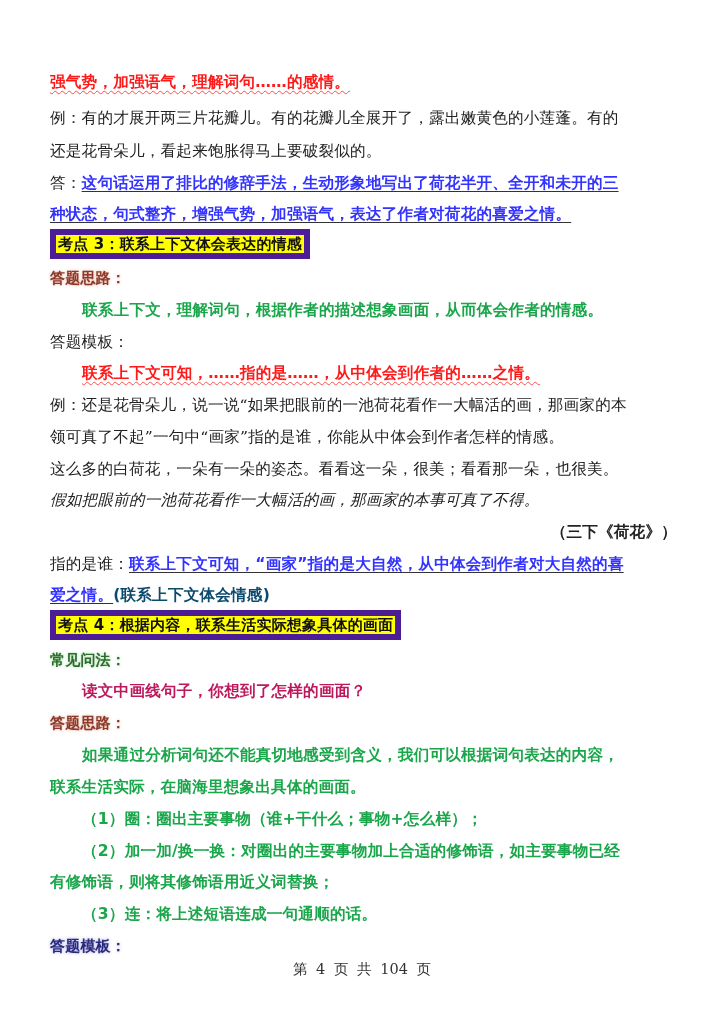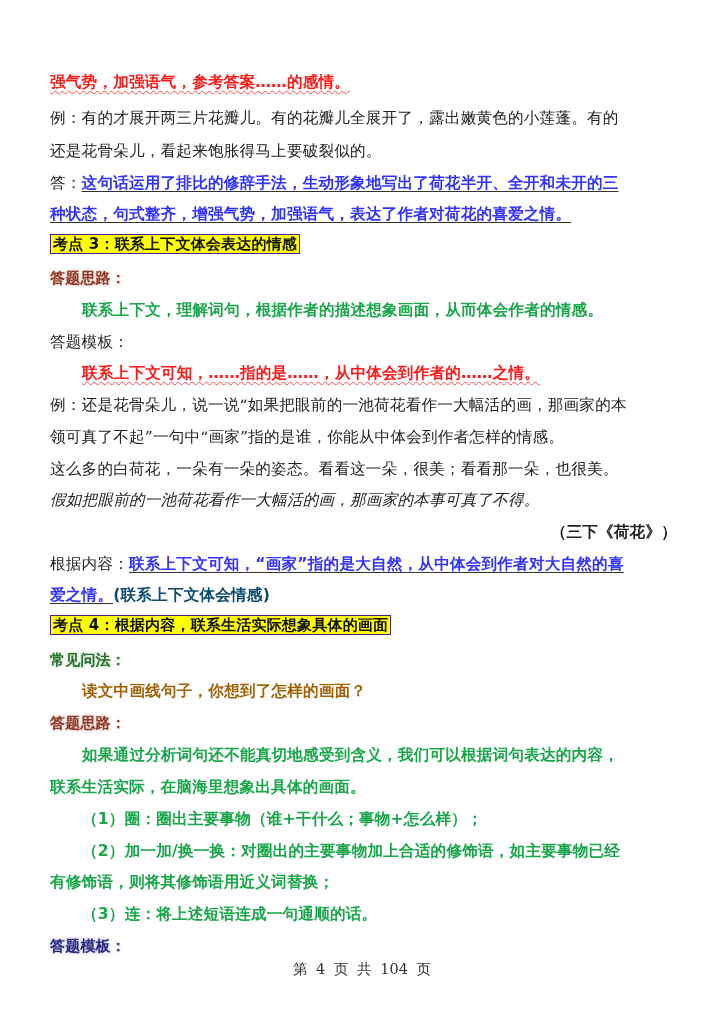--- a/index.html
+++ b/index.html
@@ -11,24 +11,24 @@
     .page { position: absolute; left: 50px; top: 70px; width: 625px; }
     .line {
       position: absolute; left: 0; white-space: nowrap;
       font-size: 15.6px; line-height: 20px; letter-spacing: 0.2px;
     }
     .red { color: #0c4a6e; margin-top: 12px; }
     .red-u { color: #ff1a1a; text-decoration: underline wavy #ff4d4d; text-decoration-thickness: 1px; text-underline-offset: 3px; }
     .blue-u { color: #3333ff; text-decoration: underline; text-decoration-color: #333333; text-underline-offset: 3px; }
     .bold { font-weight: bold; font-family: "DejaVu Sans", "Liberation Sans", sans-serif; }
     .green { color: #1aa64a; font-weight: bold; font-family: "DejaVu Sans", "Liberation Sans", sans-serif; }
-    .magenta { color: #a16207; font-weight: bold; font-family: "DejaVu Sans", "Liberation Sans", sans-serif; }
+    .magenta { color: #be185d; font-weight: bold; font-family: "DejaVu Sans", "Liberation Sans", sans-serif; }
     .indent { padding-left: 32px; }
     .heading-box {
-      background: #ffff00; border: 1px solid #4c1d95; padding: 0 2px;
+      background: #ffff00; border: 6px solid #4c1d95; padding: 0 2px;
       font-weight: bold; color: #111111;
       font-family: "DejaVu Sans", "Liberation Sans", sans-serif;
       font-size: 15px;
     }
     .label-brown {
       color: #8b3a2a; font-weight: bold; font-size: 15px;
       text-shadow: 0 0 3px rgba(220,140,120,0.7);
       font-family: "DejaVu Sans", "Liberation Sans", sans-serif;
     }
     .label-green {
@@ -46,21 +46,21 @@
       position: absolute; top: 960px; left: 0; width: 724px; text-align: center;
       font-size: 14.5px; color: #333333; word-spacing: 4px;
     }
   </style>
 </head>
 <body>
 
 <div class="page">
 
   <div class="line" style="top:2px;">
-    <span class="red-u bold">强气势，加强语气，参考答案……的感情。</span>
+    <span class="red-u bold">强气势，加强语气，理解词句……的感情。</span>
   </div>
 
   <div class="line" style="top:38px;">例：有的才展开两三片花瓣儿。有的花瓣儿全展开了，露出嫩黄色的小莲蓬。有的</div>
   <div class="line" style="top:71px;text-align:right;">还是花骨朵儿，看起来饱胀得马上要破裂似的。</div>
 
   <div class="line" style="top:103px;">
     <span>答：</span><span class="blue-u bold">这句话运用了排比的修辞手法，生动形象地写出了荷花半开、全开和未开的三</span>
   </div>
   <div class="line" style="top:134px;">
     <span class="blue-u bold">种状态，句式整齐，增强气势，加强语气，表达了作者对荷花的喜爱之情。</span>
@@ -84,21 +84,21 @@
   <div class="line" style="top:325px;">例：还是花骨朵儿，说一说“如果把眼前的一池荷花看作一大幅活的画，那画家的本</div>
   <div class="line" style="top:357px;">领可真了不起”一句中“画家”指的是谁，你能从中体会到作者怎样的情感。</div>
   <div class="line" style="top:389px;">这么多的白荷花，一朵有一朵的姿态。看看这一朵，很美；看看那一朵，也很美。</div>
   <div class="line" style="top:420px;font-style:italic;">假如把眼前的一池荷花看作一大幅活的画，那画家的本事可真了不得。</div>
 
   <div class="line right" style="top:452px; right:-2px;">
     <span class="bold">（三下《荷花》）</span>
   </div>
 
   <div class="line" style="top:484px;">
-    <span>根据内容：</span><span class="blue-u bold">联系上下文可知，“画家”指的是大自然，从中体会到作者对大自然的喜</span>
+    <span>指的是谁：</span><span class="blue-u bold">联系上下文可知，“画家”指的是大自然，从中体会到作者对大自然的喜</span>
   </div>
   <div class="line" style="top:515px;">
     <span class="blue-u bold">爱之情。</span><span class="red bold">(联系上下文体会情感)</span>
   </div>
 
   <div class="line" style="top:545px;border-radius:9px;">
     <span class="heading-box">考点 4：根据内容，联系生活实际想象具体的画面</span>
   </div>
 
   <div class="line" style="top:580px;">

